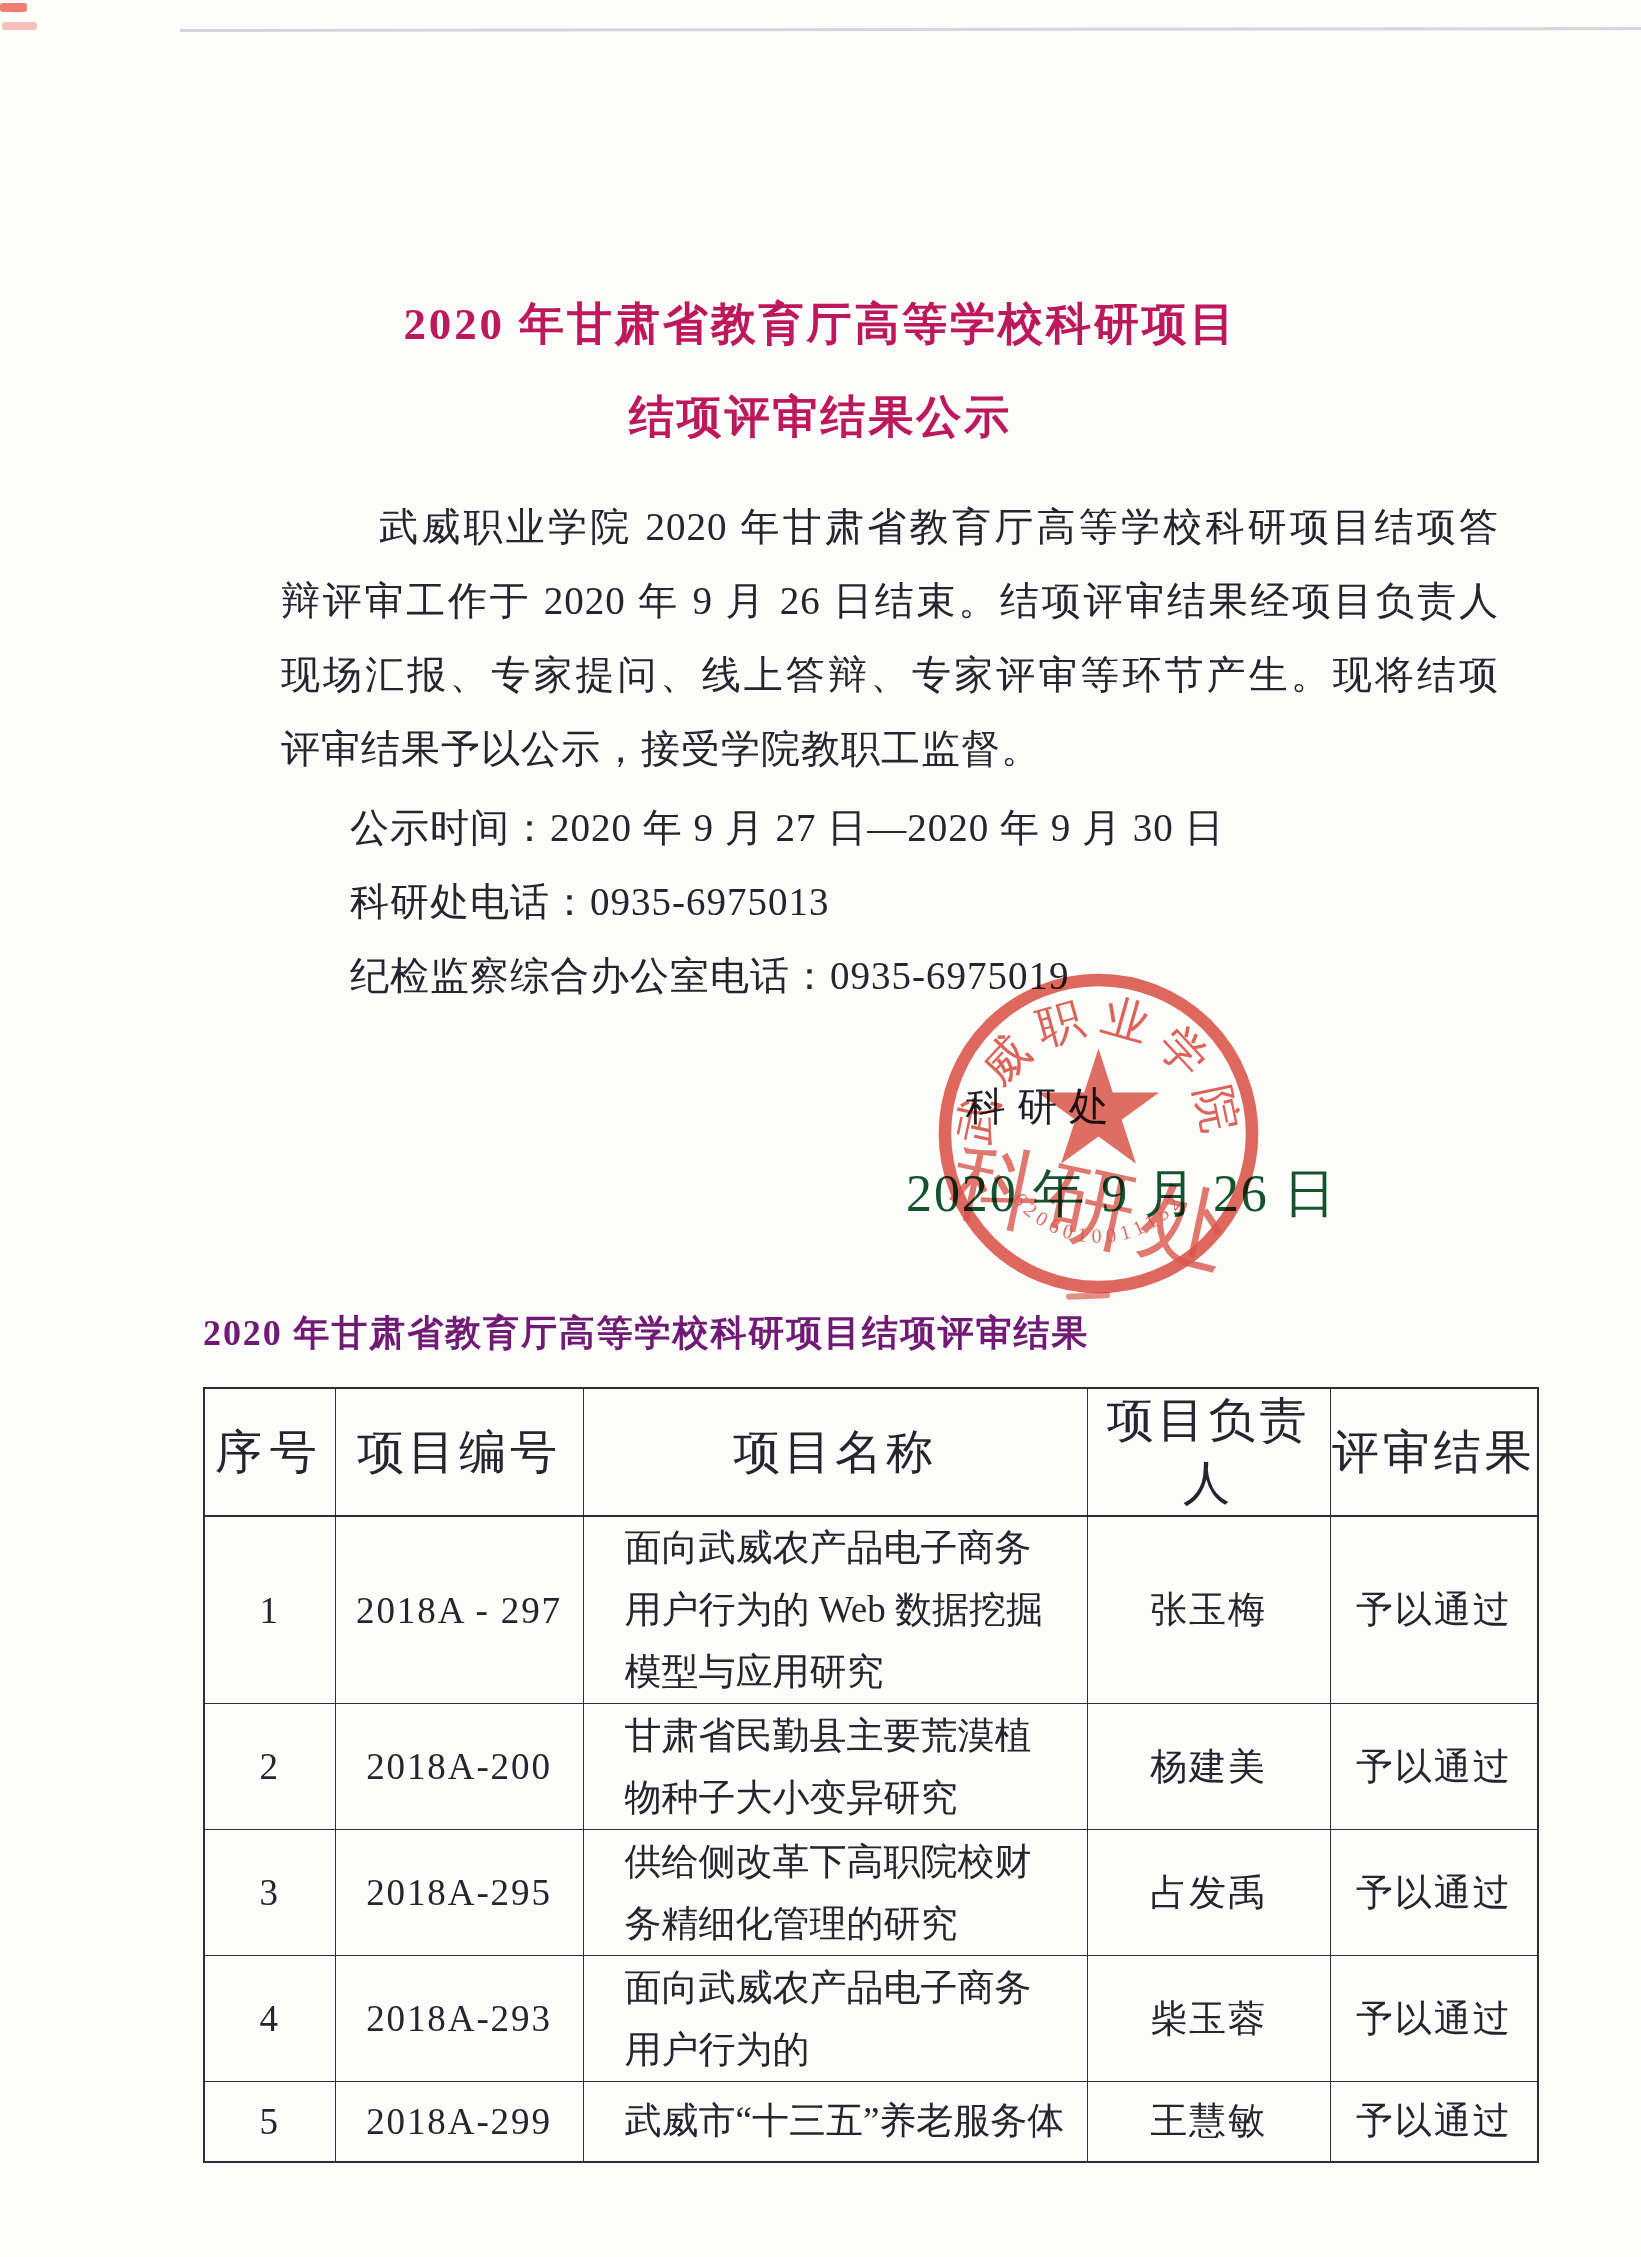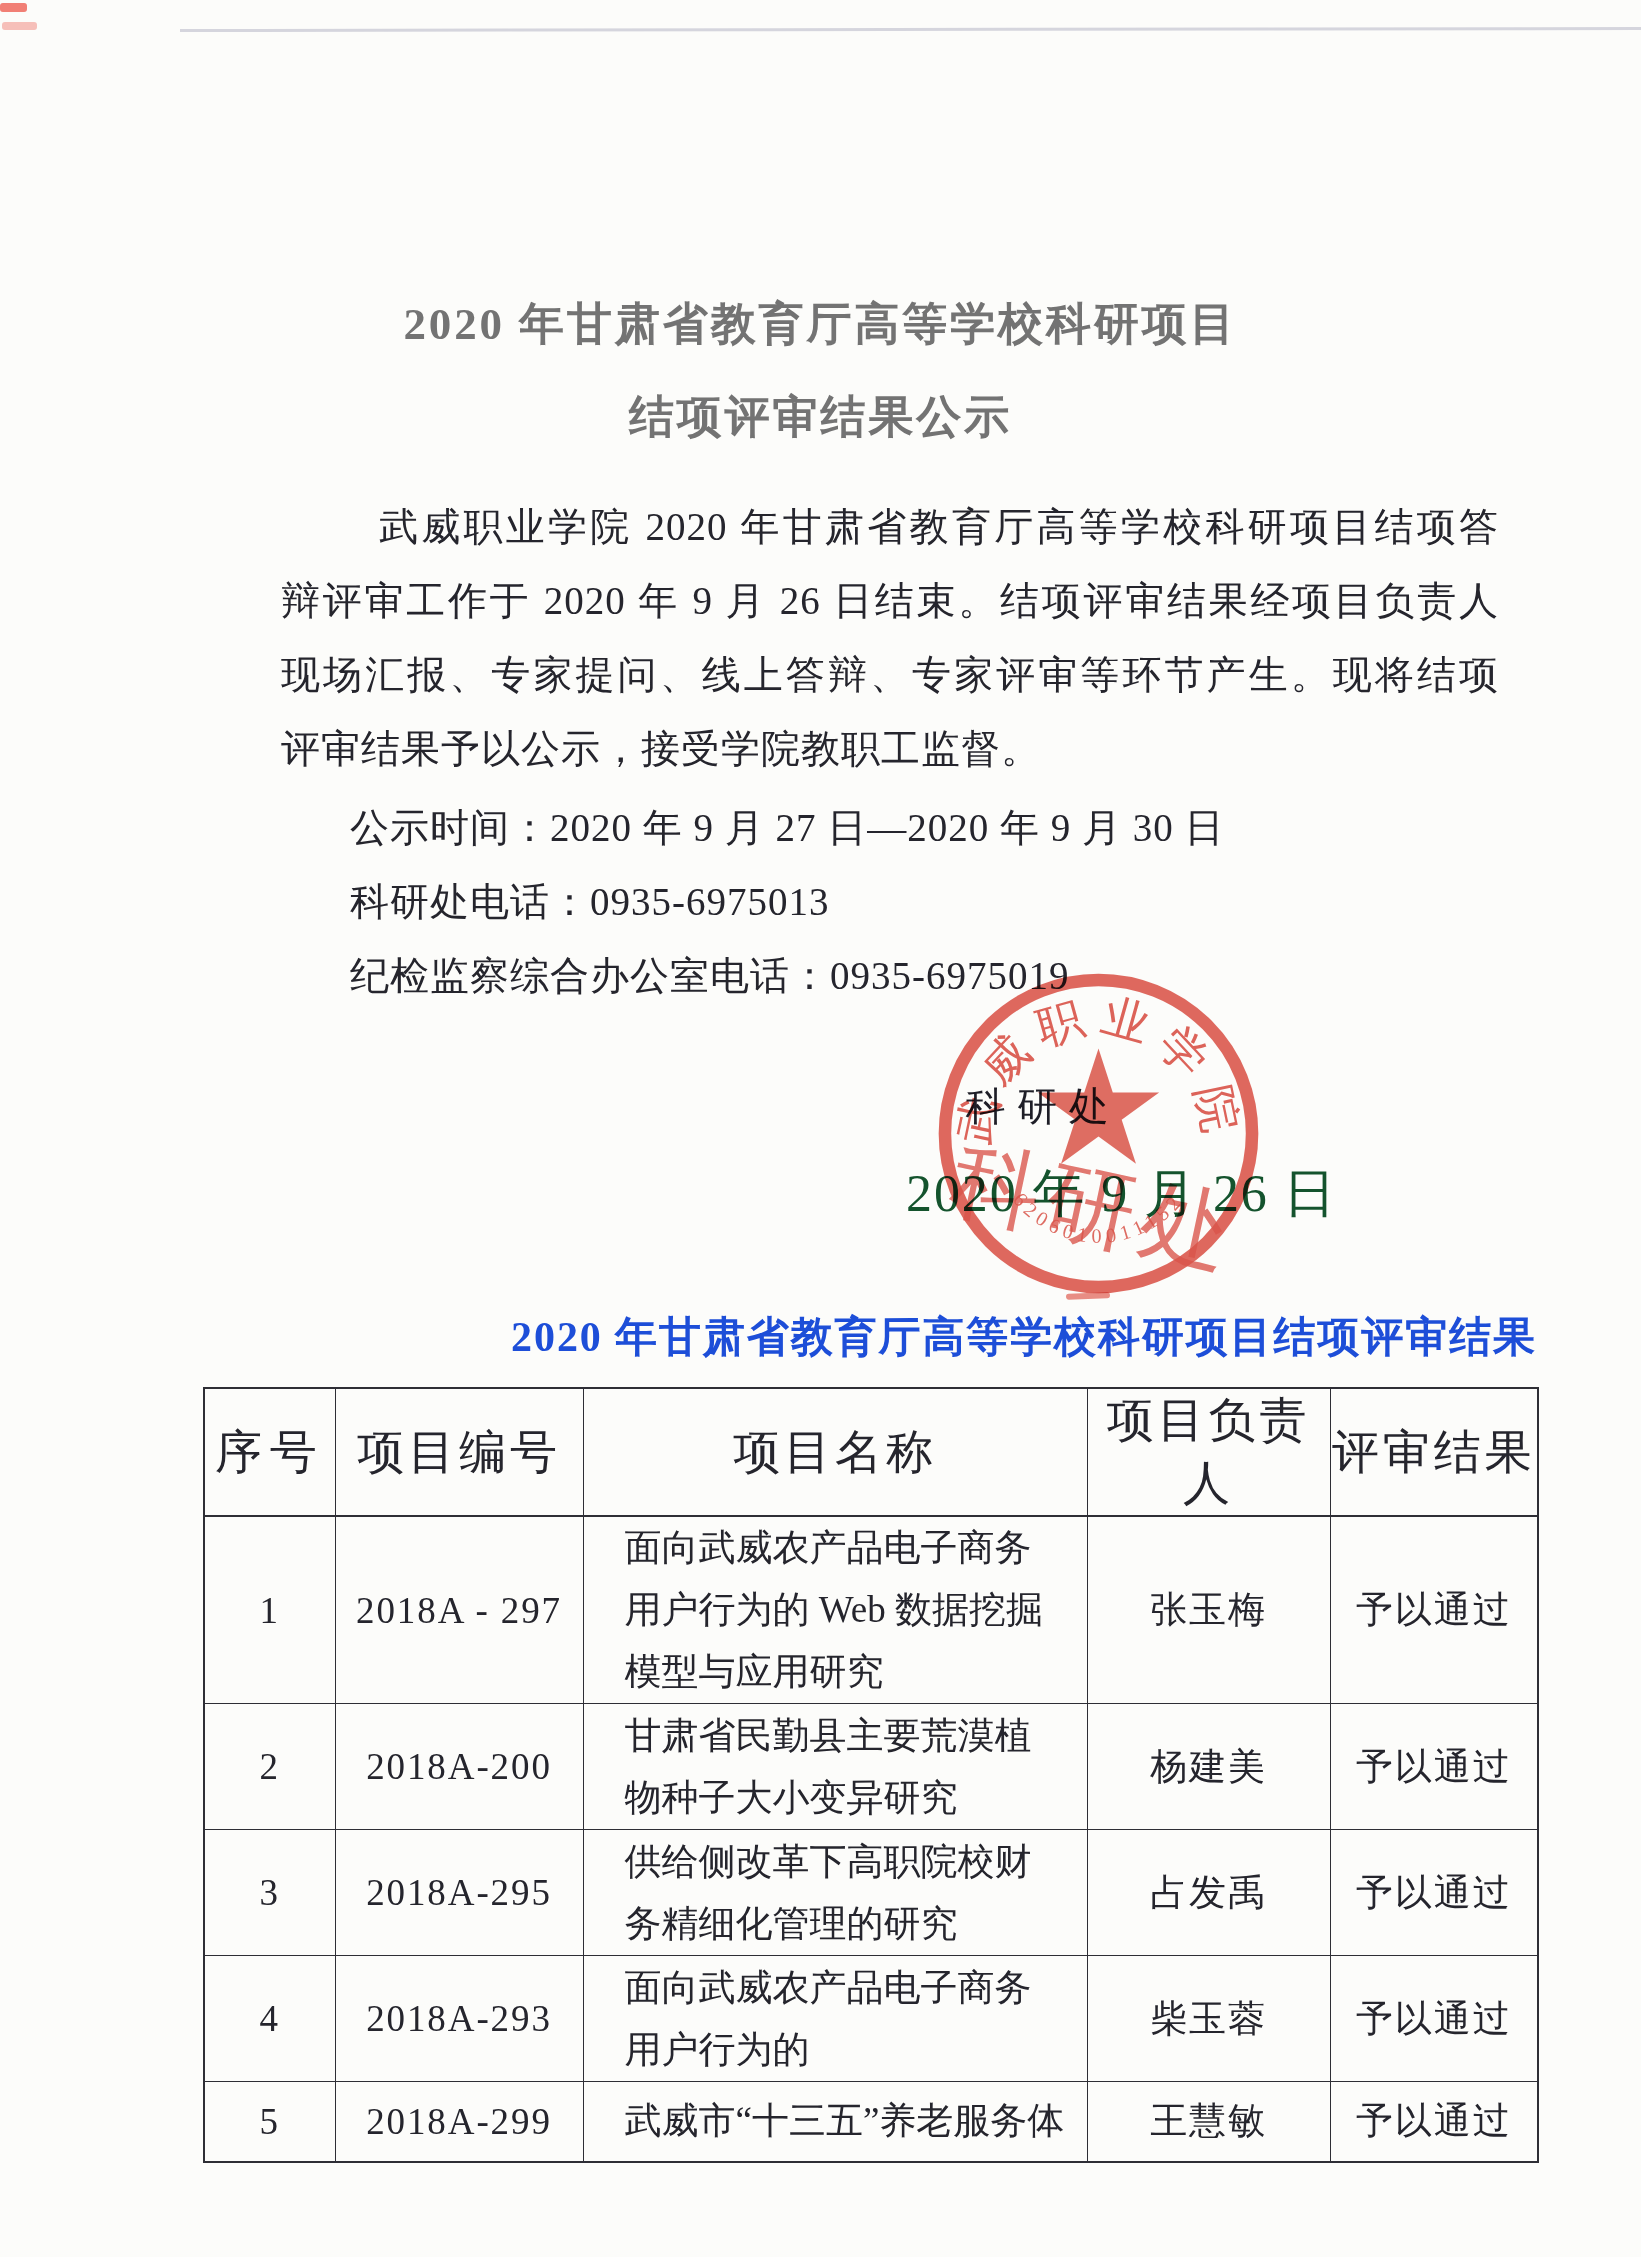--- a/index.html
+++ b/index.html
@@ -14,21 +14,21 @@
   
   .scan-top-line{position:absolute;top:28px;left:180px;right:-5.8px;height:2.9px;background:#d5d5dd;transform:rotate(-0.08deg);}
   .red-mark{position:absolute;border-radius:2.9px;}
   .mark1{left:0;top:2.9px;width:27px;height:8.7px;background:#ee695d;opacity:.85;}
   .mark2{left:1.9px;top:22px;width:35px;height:7.7px;background:#f2968d;opacity:.6;}
   .mark3{left:1066px;top:1293px;width:44px;height:5.8px;background:#e2685c;opacity:.75;transform:rotate(-2deg);}
 
   .doc-title{
     position:absolute;top:278px;left:0;width:1641px;
     text-align:center;font-weight:bold;font-size:45px;line-height:93px;
-    letter-spacing:2.9px;margin:0;color:#737373;
+    letter-spacing:2.9px;margin:0;color:#be185d;
   }
   .body-para{
     position:absolute;left:239px;top:497px;width:1218px;
     font-size:39px;letter-spacing:1px;margin-left:42px;
   }
   .pline{height:74px;line-height:60px;white-space:nowrap;}
   .pline.just{text-align:justify;text-align-last:justify;white-space:normal;overflow:hidden;}
   .pline.indent{padding-left:98px;}
   .info-lines{
     position:absolute;left:350px;top:794px;font-size:39px;letter-spacing:1px;
@@ -42,21 +42,21 @@
   .sig-date{
     position:absolute;left:906px;top:1159px;width:348px;
     font-size:52px;letter-spacing:1.9px;white-space:nowrap;color:#14532d;
   }
   .seal{
     position:absolute;left:915px;top:950px;width:367px;height:367px;
     mix-blend-mode:multiply;opacity:.92;
   }
   .tbl-title{
     position:absolute;left:203px;top:1309px;width:1334px;
-    text-align:right;font-size:42px;font-weight:bold;letter-spacing:1.9px;color:#1d4ed8;
+    text-align:left;font-size:36px;font-weight:bold;letter-spacing:1.9px;color:#701a75;
   }
   table.results{
     position:absolute;left:203px;top:1387px;
     width:1334px;border-collapse:collapse;table-layout:fixed;
     font-size:37px;color:#25252d;
     border:2.9px solid #2e2e35;
   }
   .results th,.results td{
     border:1.9px solid #2e2e35;text-align:center;vertical-align:middle;
     padding:0;letter-spacing:1.9px;font-weight:normal;overflow:hidden;

